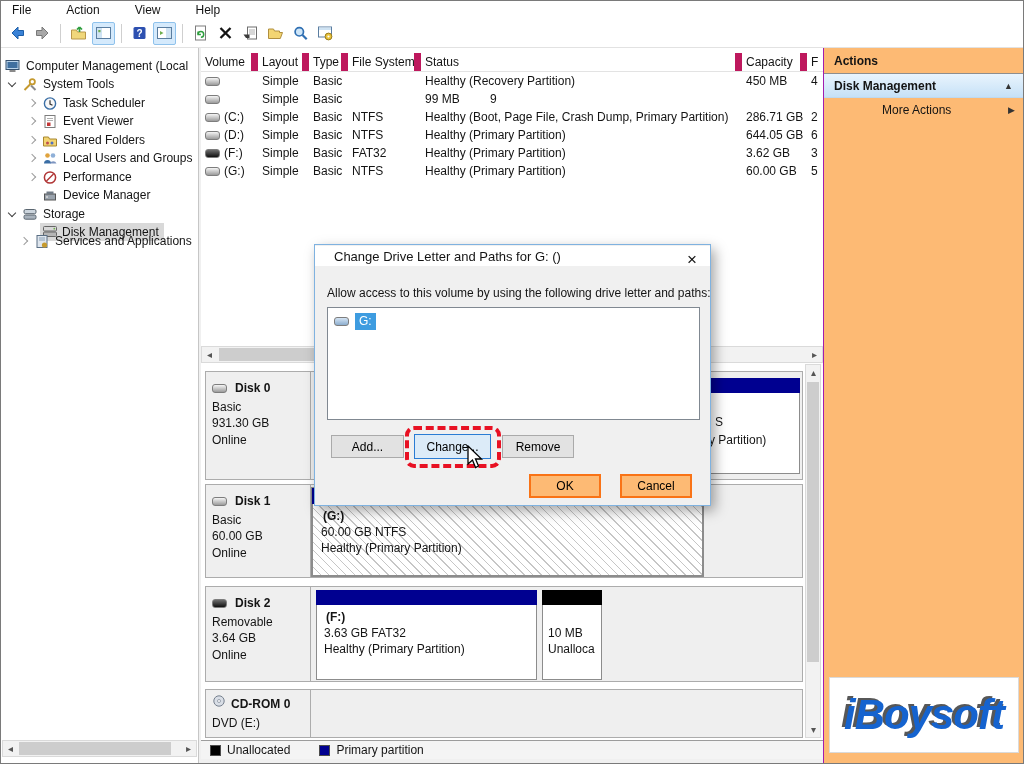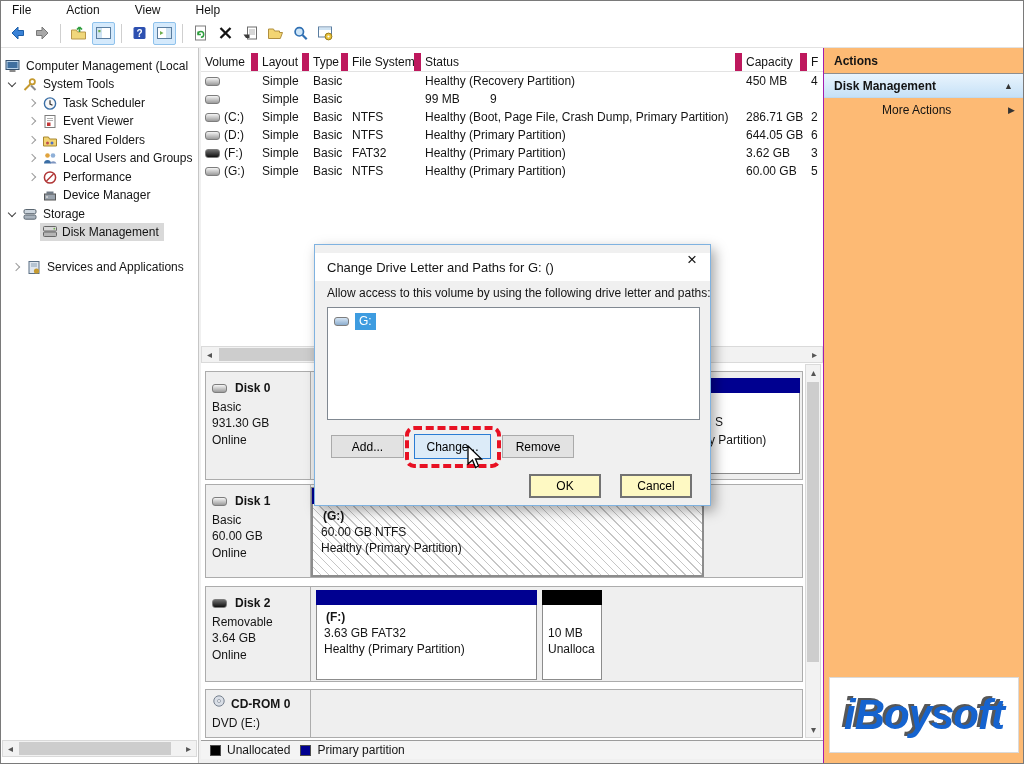--- a/index.html
+++ b/index.html
@@ -61,29 +61,29 @@
   .act-dm{height:24px;display:flex;align-items:center;justify-content:space-between;padding:0 12px 0 10px;background:linear-gradient(#e9f4fd,#c6e1f7);border-bottom:1px solid #bed9f0;font-weight:bold;cursor:pointer}
   .act-more{height:24px;display:flex;align-items:center;justify-content:space-between;padding:0 10px 0 58px;cursor:pointer}
   .small-glyph{font-size:9px;color:#333}
 
   
   .wm{position:absolute;left:828px;top:676px;width:190px;height:76px;background:#fff;border:1px solid #dadada;display:flex;align-items:center;justify-content:center}
   .wm span{font-size:42px;font-weight:bold;font-style:italic;color:#1563cf;text-shadow:-3px -2px 0 #575757;letter-spacing:-1px}
 
   
   .dialog{position:absolute;left:313px;top:243px;width:397px;height:262px;background:#f0f0f0;border:1px solid #7fb2e0;box-shadow:4px 5px 12px rgba(0,0,0,.35);z-index:50}
-  .dtitle{position:absolute;left:0;top:8px;width:100%;height:28px;background:#fff;display:flex;align-items:center;padding-left:12px;font-size:13px}
+  .dtitle{position:absolute;left:0;top:1px;width:100%;height:20px;background:#fff;display:flex;align-items:center;padding-left:19px;font-size:13px}
   .dclose{position:absolute;right:6px;top:4px;width:24px;height:21px;text-align:center;font-size:17px;line-height:21px;color:#111;cursor:pointer}
   .dinstr{position:absolute;left:12px;top:41px;white-space:nowrap;font-size:12px}
   .dlist{position:absolute;left:12px;top:62px;width:373px;height:113px;background:#fff;border:1px solid #808891}
   .ditem{position:absolute;left:6px;top:5px;display:flex;align-items:center}
   .dchip{background:#3e9ce0;color:#fff;padding:1px 4px 2px;font-size:12px;margin-left:2px}
   .btn{position:absolute;background:#e2e2e2;border:1px solid #aaaaaa;font-size:12px;display:flex;align-items:center;justify-content:center;cursor:pointer;font-family:Liberation Sans, sans-serif}
   .btn.focus-blue{background:#dcebf8;border:1px solid #2a7cd4}
-  .btn.blue2{background:#fef9c3;border:2px solid #737373}
+  .btn.blue2{background:#fdba74;border:2px solid #f97316}
   .reddash{position:absolute;left:90px;top:181px;width:96px;height:42px;border:4px dashed #e81123;border-radius:9px;z-index:5;pointer-events:none}
   .cursor{position:absolute;left:466px;top:444px;z-index:200;pointer-events:none}
 </style>
 </head>
 <body>
 
 <div id="root">
 
   <div class="menubar">
     <span class="menu-item">File</span>
@@ -258,21 +258,21 @@
       <span class="chv none"></span>
       <span class="selwrap">
         <span class="ticon"><svg width="16" height="15" viewBox="0 0 15 15">
               <rect x="1" y="2.5" width="13" height="4.5" rx="1" fill="#d8d8d8" stroke="#666"></rect>
               <rect x="1" y="8" width="13" height="4.5" rx="1" fill="#b5b5b5" stroke="#666"></rect>
               <circle cx="11.8" cy="4.7" r="0.9" fill="#6fae4e"></circle>
             </svg></span>
         <span>Disk Management</span>
       </span>
     </div>
-    <div class="trow" style="top:210px;padding-left:10px">
+    <div class="trow" style="top:184px;padding-left:18px">
       <span class="chv"></span>
       <span class="ticon"><svg width="16" height="15" viewBox="0 0 15 15">
             <rect x="2.5" y="1.5" width="10" height="12" fill="#dfe6ee" stroke="#5a6f84"></rect>
             <line x1="4.5" y1="4" x2="10.5" y2="4" stroke="#8aa0b5"></line>
             <line x1="4.5" y1="6" x2="10.5" y2="6" stroke="#8aa0b5"></line>
             <circle cx="10" cy="11" r="2.6" fill="#c59a2f"></circle>
           </svg></span>
       <span>Services and Applications</span>
     </div>
 
@@ -427,21 +427,21 @@
   <div class="strip" style="top:688px;height:49px"></div>
 
   <div class="sb" style="left:804px;top:363px;width:16px;height:374px">
     <span class="arr" style="left:0;top:0">▴</span>
     <span class="sbthumb" style="left:1px;top:17px;width:12px;height:280px"></span>
     <span class="arr" style="left:0;bottom:0">▾</span>
   </div>
 
   <div class="legend">
     <span class="lsq" style="background:#000000"></span>
-    <span style="margin-right:10px">Unallocated</span>
+    <span style="margin-right:29px">Unallocated</span>
     <span class="lsq" style="background:#000090"></span>
     <span>Primary partition</span>
   </div>
 
   <div class="actions">
     <div class="act-h">Actions</div>
     <div class="act-dm">
       <span>Disk Management</span>
       <span class="small-glyph">▲</span>
     </div>

